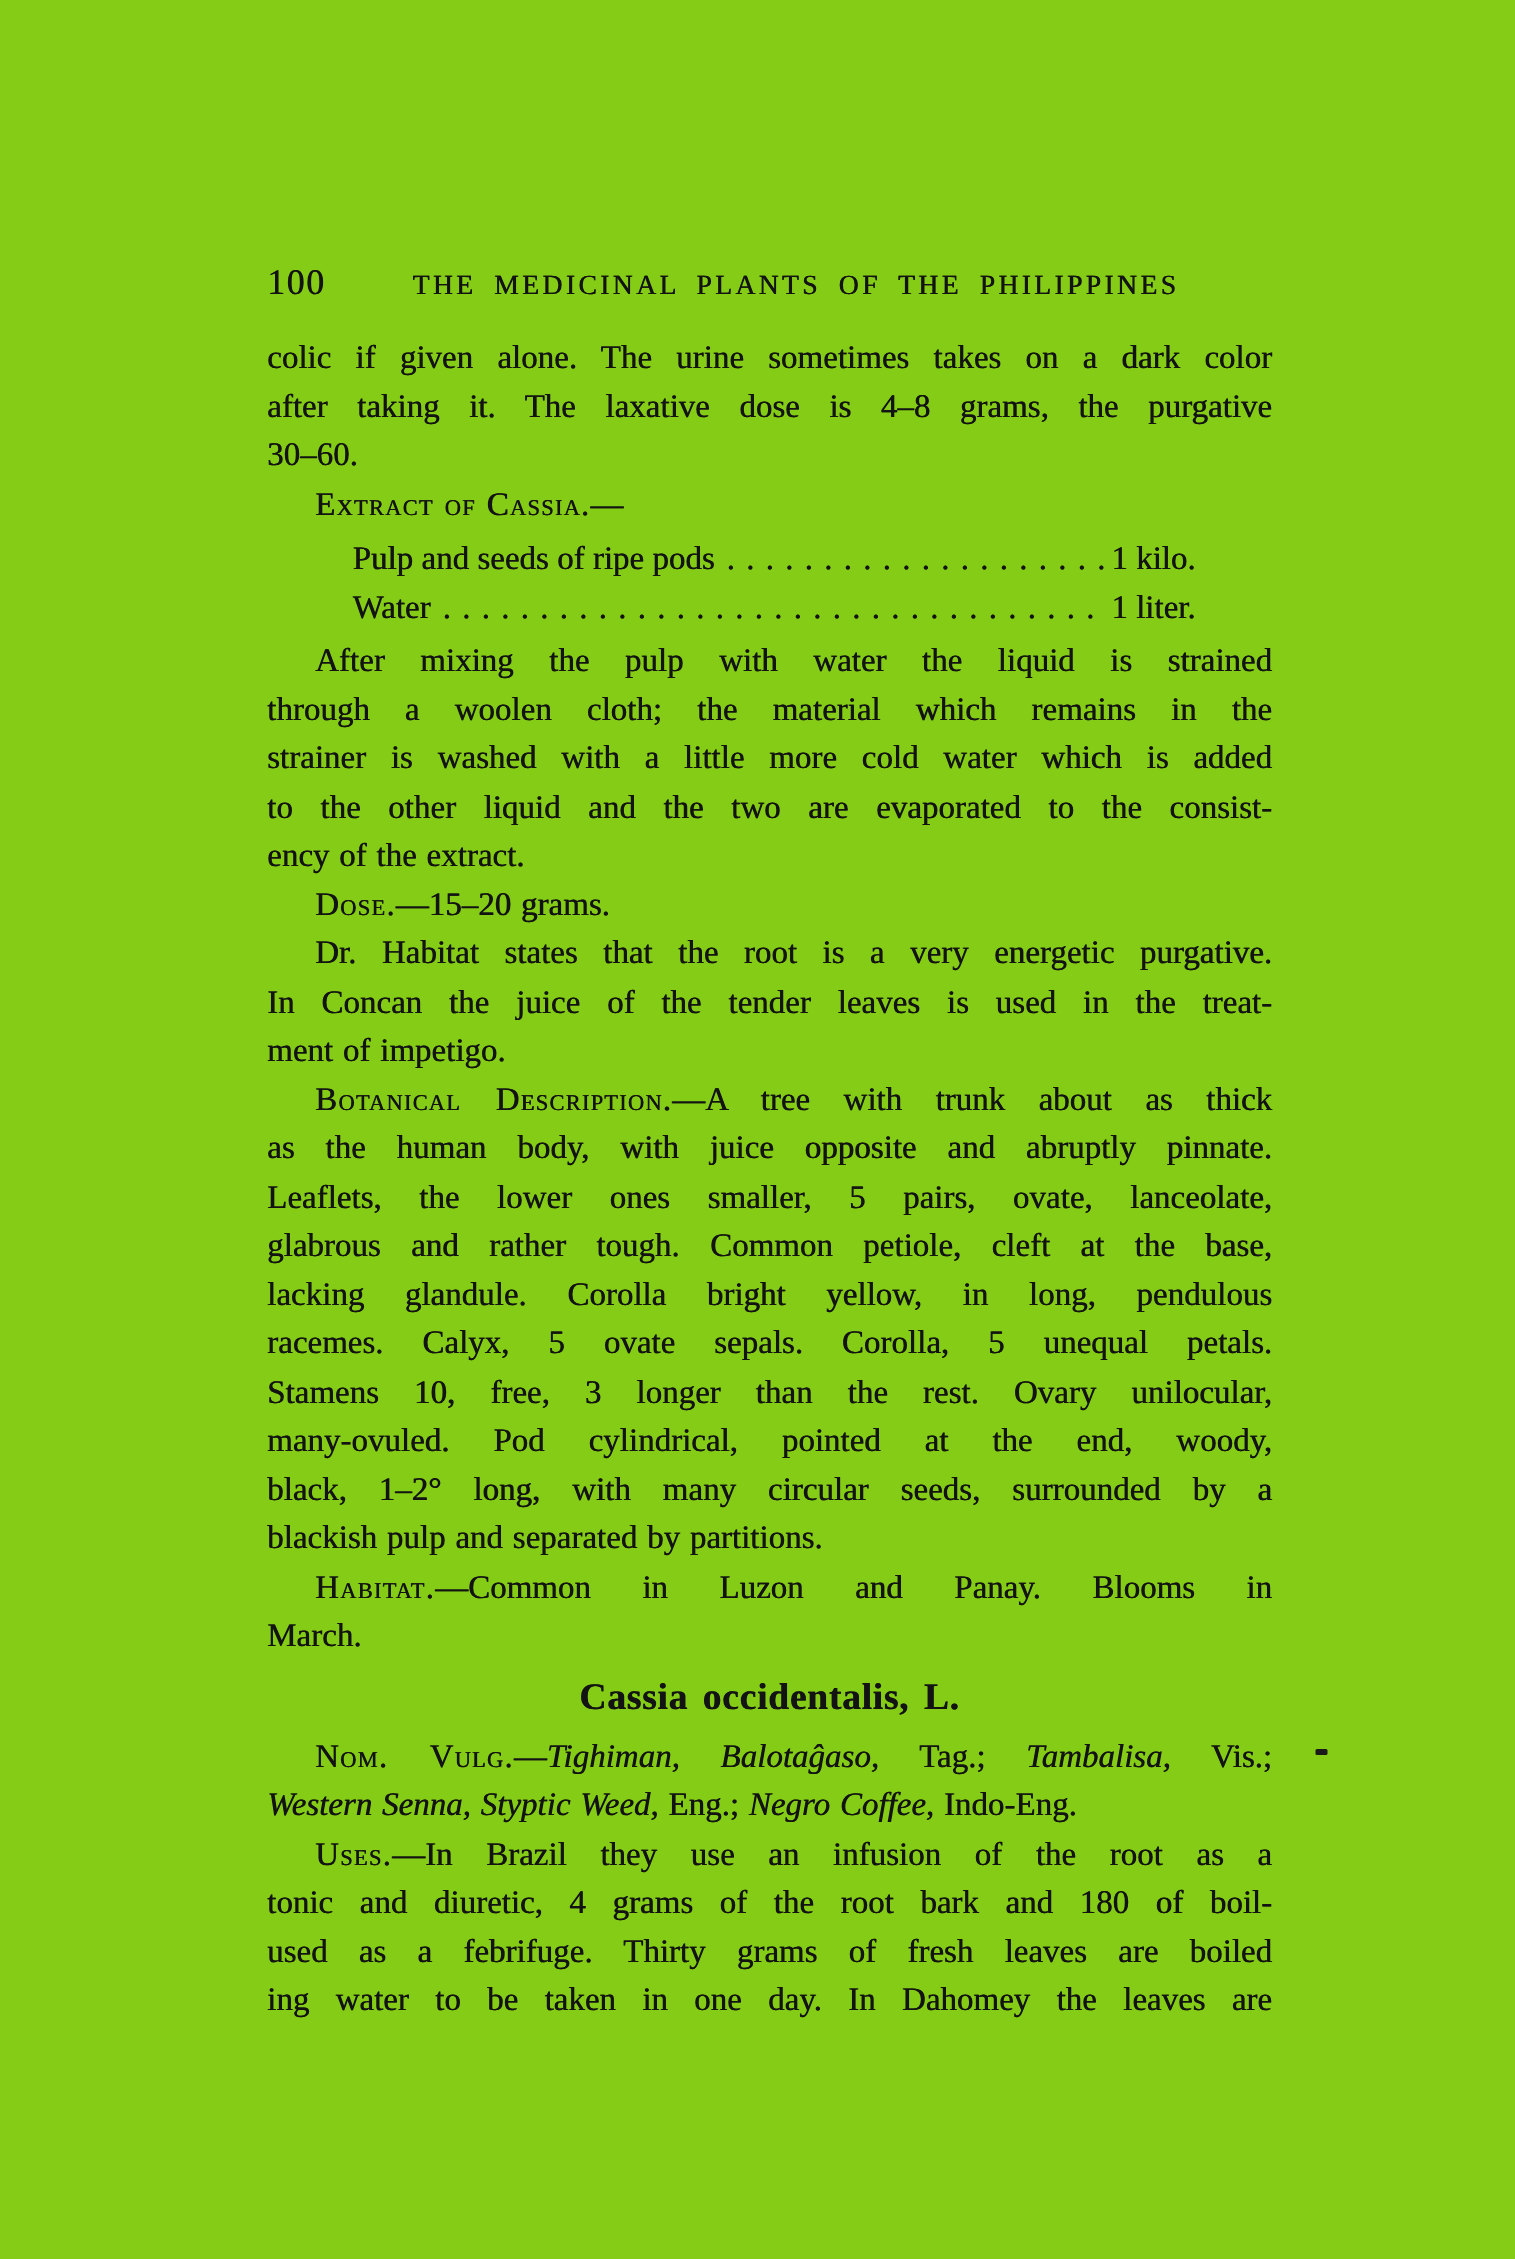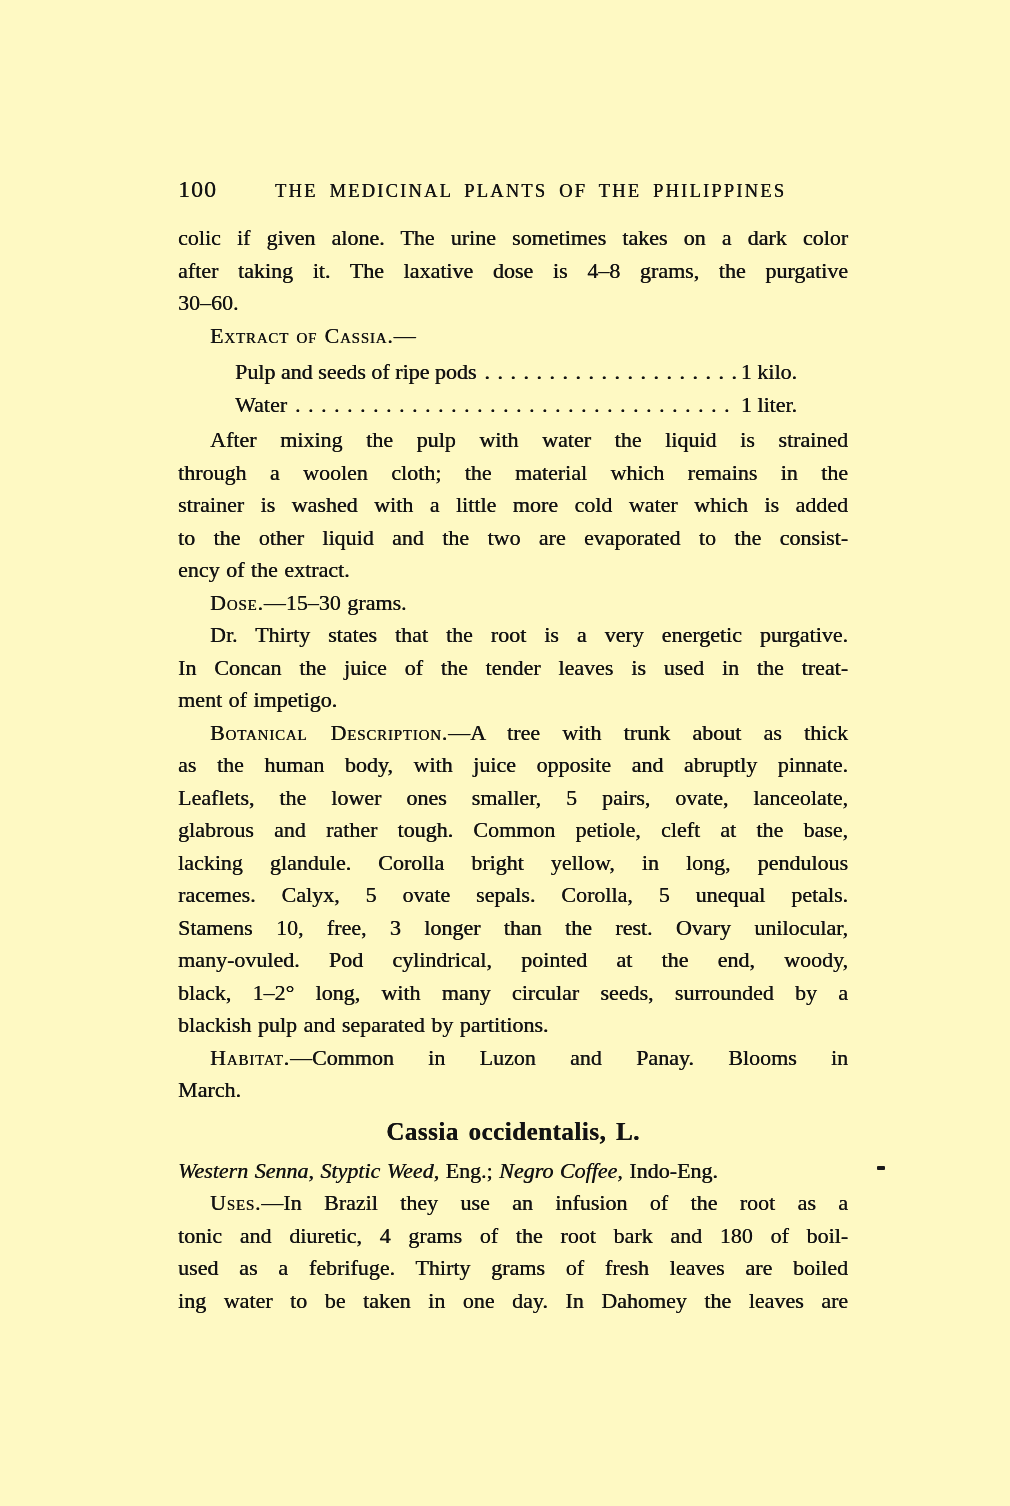--- a/index.html
+++ b/index.html
@@ -4,21 +4,21 @@
 <style>
   html, body {
     margin: 0;
     padding: 0;
     background: #ffffff;
   }
   .page {
     position: relative;
     width: 1010px;
     height: 1506px;
-    background: #fef9c3;
+    background: #84cc16;
     overflow: hidden;
     font-family: "Liberation Serif", serif;
     color: #131313;
     text-shadow: 0.35px 0 0 currentColor; 
   }
   .textblock {
     position: absolute;
     left: 178px;
     top: 176px;
     width: 670px;
@@ -131,25 +131,25 @@
 
     <div>
       <div class="tline indent">After mixing the pulp with water the liquid is strained</div>
       <div class="tline">through a woolen cloth; the material which remains in the</div>
       <div class="tline">strainer is washed with a little more cold water which is added</div>
       <div class="tline">to the other liquid and the two are evaporated to the consist-</div>
       <div class="tline lastline">ency of the extract.</div>
     </div>
 
     <div class="tline lastline indent">
-      <span class="sc">Dose.</span><span>—15–30 grams.</span>
+      <span class="sc">Dose.</span><span>—15–20 grams.</span>
     </div>
 
     <div>
-      <div class="tline indent">Dr. Thirty states that the root is a very energetic purgative.</div>
+      <div class="tline indent">Dr. Habitat states that the root is a very energetic purgative.</div>
       <div class="tline">In Concan the juice of the tender leaves is used in the treat-</div>
       <div class="tline lastline">ment of impetigo.</div>
     </div>
 
     <div>
       <div class="tline indent">
         <span class="sc">Botanical Description.</span><span>—A tree with trunk about as thick</span>
       </div>
       <div class="tline">as the human body, with juice opposite and abruptly pinnate.</div>
       <div class="tline">Leaflets, the lower ones smaller, 5 pairs, ovate, lanceolate,</div>
@@ -165,20 +165,23 @@
     <div>
       <div class="tline indent">
         <span class="sc">Habitat.</span><span>—Common in Luzon and Panay.  Blooms in</span>
       </div>
       <div class="tline lastline">March.</div>
     </div>
 
     <div class="species-head">Cassia occidentalis, L.</div>
 
     <div>
+      <div class="tline indent">
+        <span class="sc">Nom. Vulg.</span><span>—</span><span class="it">Tighiman, Balotaĝaso,</span><span> Tag.; </span><span class="it">Tambalisa,</span><span> Vis.;</span>
+      </div>
       <div class="tline lastline">
         <span class="it">Western Senna, Styptic Weed,</span><span> Eng.; </span><span class="it">Negro Coffee,</span><span> Indo-Eng.</span>
       </div>
     </div>
 
     <div>
       <div class="tline indent">
         <span class="sc">Uses.</span><span>—In Brazil they use an infusion of the root as a</span>
       </div>
       <div class="tline">tonic and diuretic, 4 grams of the root bark and 180 of boil-</div>

